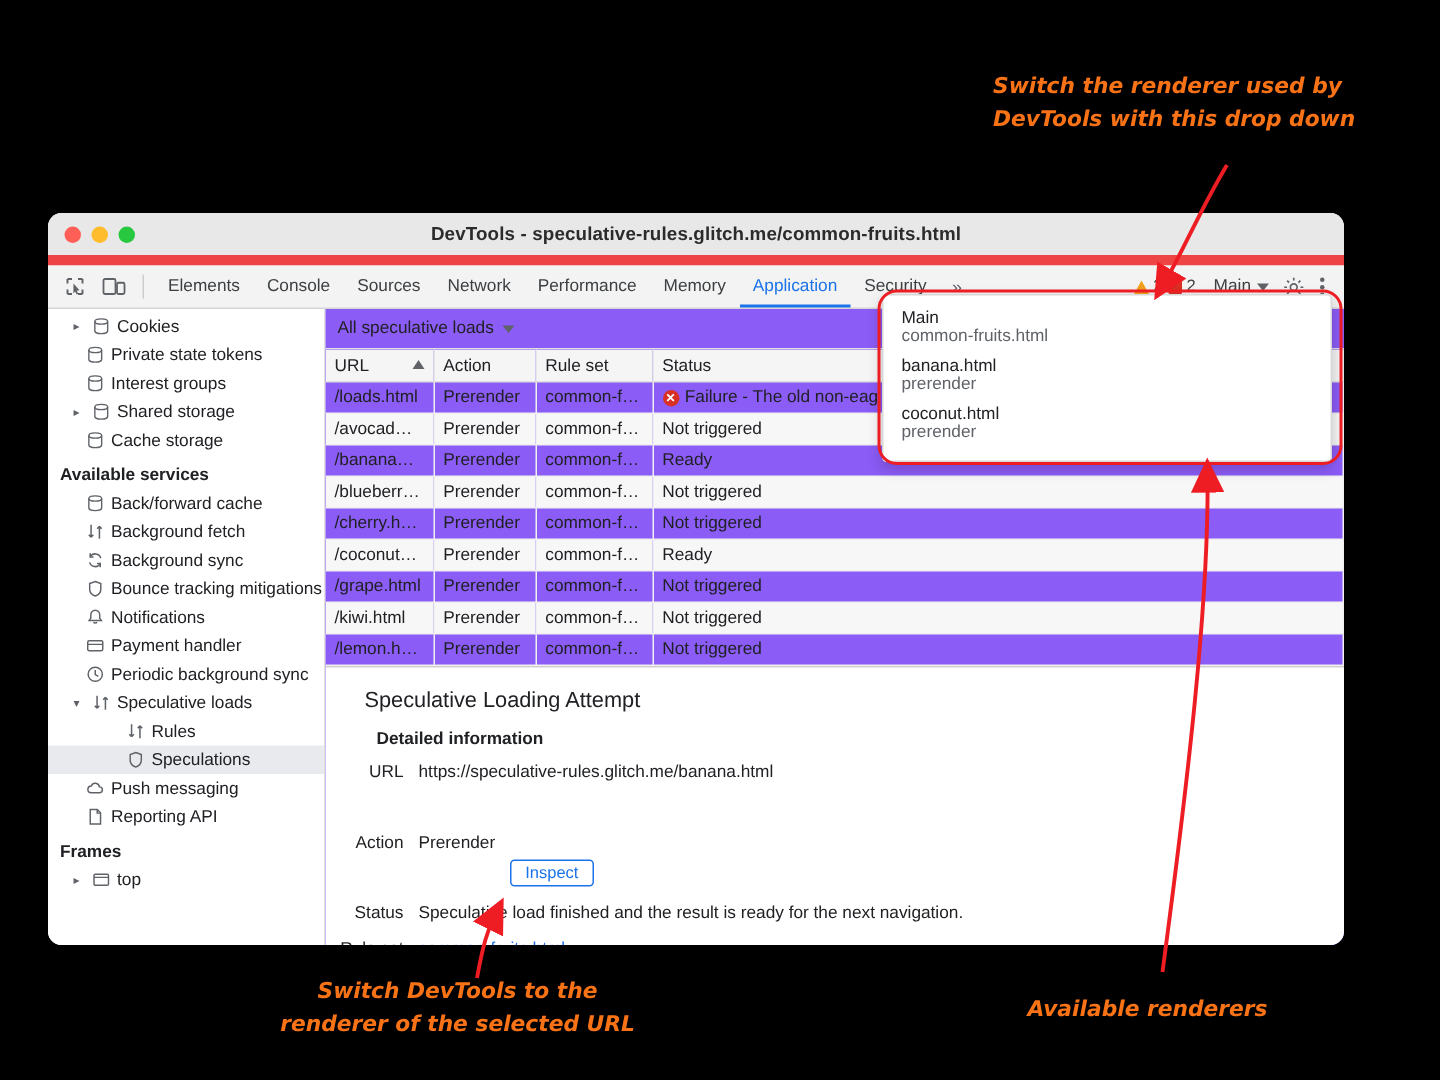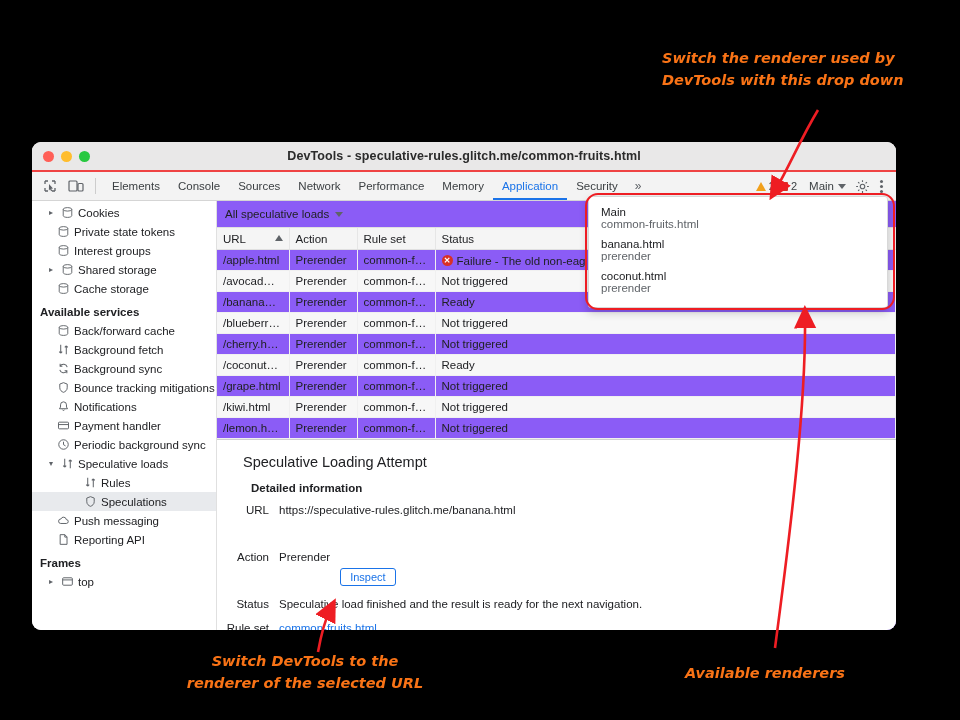--- a/index.html
+++ b/index.html
@@ -26,21 +26,21 @@
     width: 864px;
     height: 488px;
     background: #ffffff;
     border-radius: 9px;
     box-shadow: 0 2px 10px rgba(0,0,0,0.5);
     overflow: hidden;
   }
   .titlebar {
     height: 28px;
     background: #e9e8e8;
-    border-bottom: 2px solid #ef4444;
+    border-bottom: 7px solid #ef4444;
     position: relative;
     display: flex;
     align-items: center;
   }
   .traffic {
     position: absolute;
     left: 11px;
     top: 9px;
     display: flex;
     gap: 7px;
@@ -662,21 +662,21 @@
                 <span>URL</span>
                 <span class="sort-arrow"></span>
               </th>
               <th>Action</th>
               <th>Rule set</th>
               <th>Status</th>
             </tr>
           </thead>
           <tbody>
             <tr>
-              <td>/apple.html</td>
+              <td>/loads.html</td>
               <td>Prerender</td>
               <td>common-fr…</td>
               <td>
                 <span class="fail-badge">
                   <span class="fail-circle">✕</span>
                   <span>Failure - The old non-eag</span>
                 </span>
               </td>
             </tr>
             <tr class="odd">

